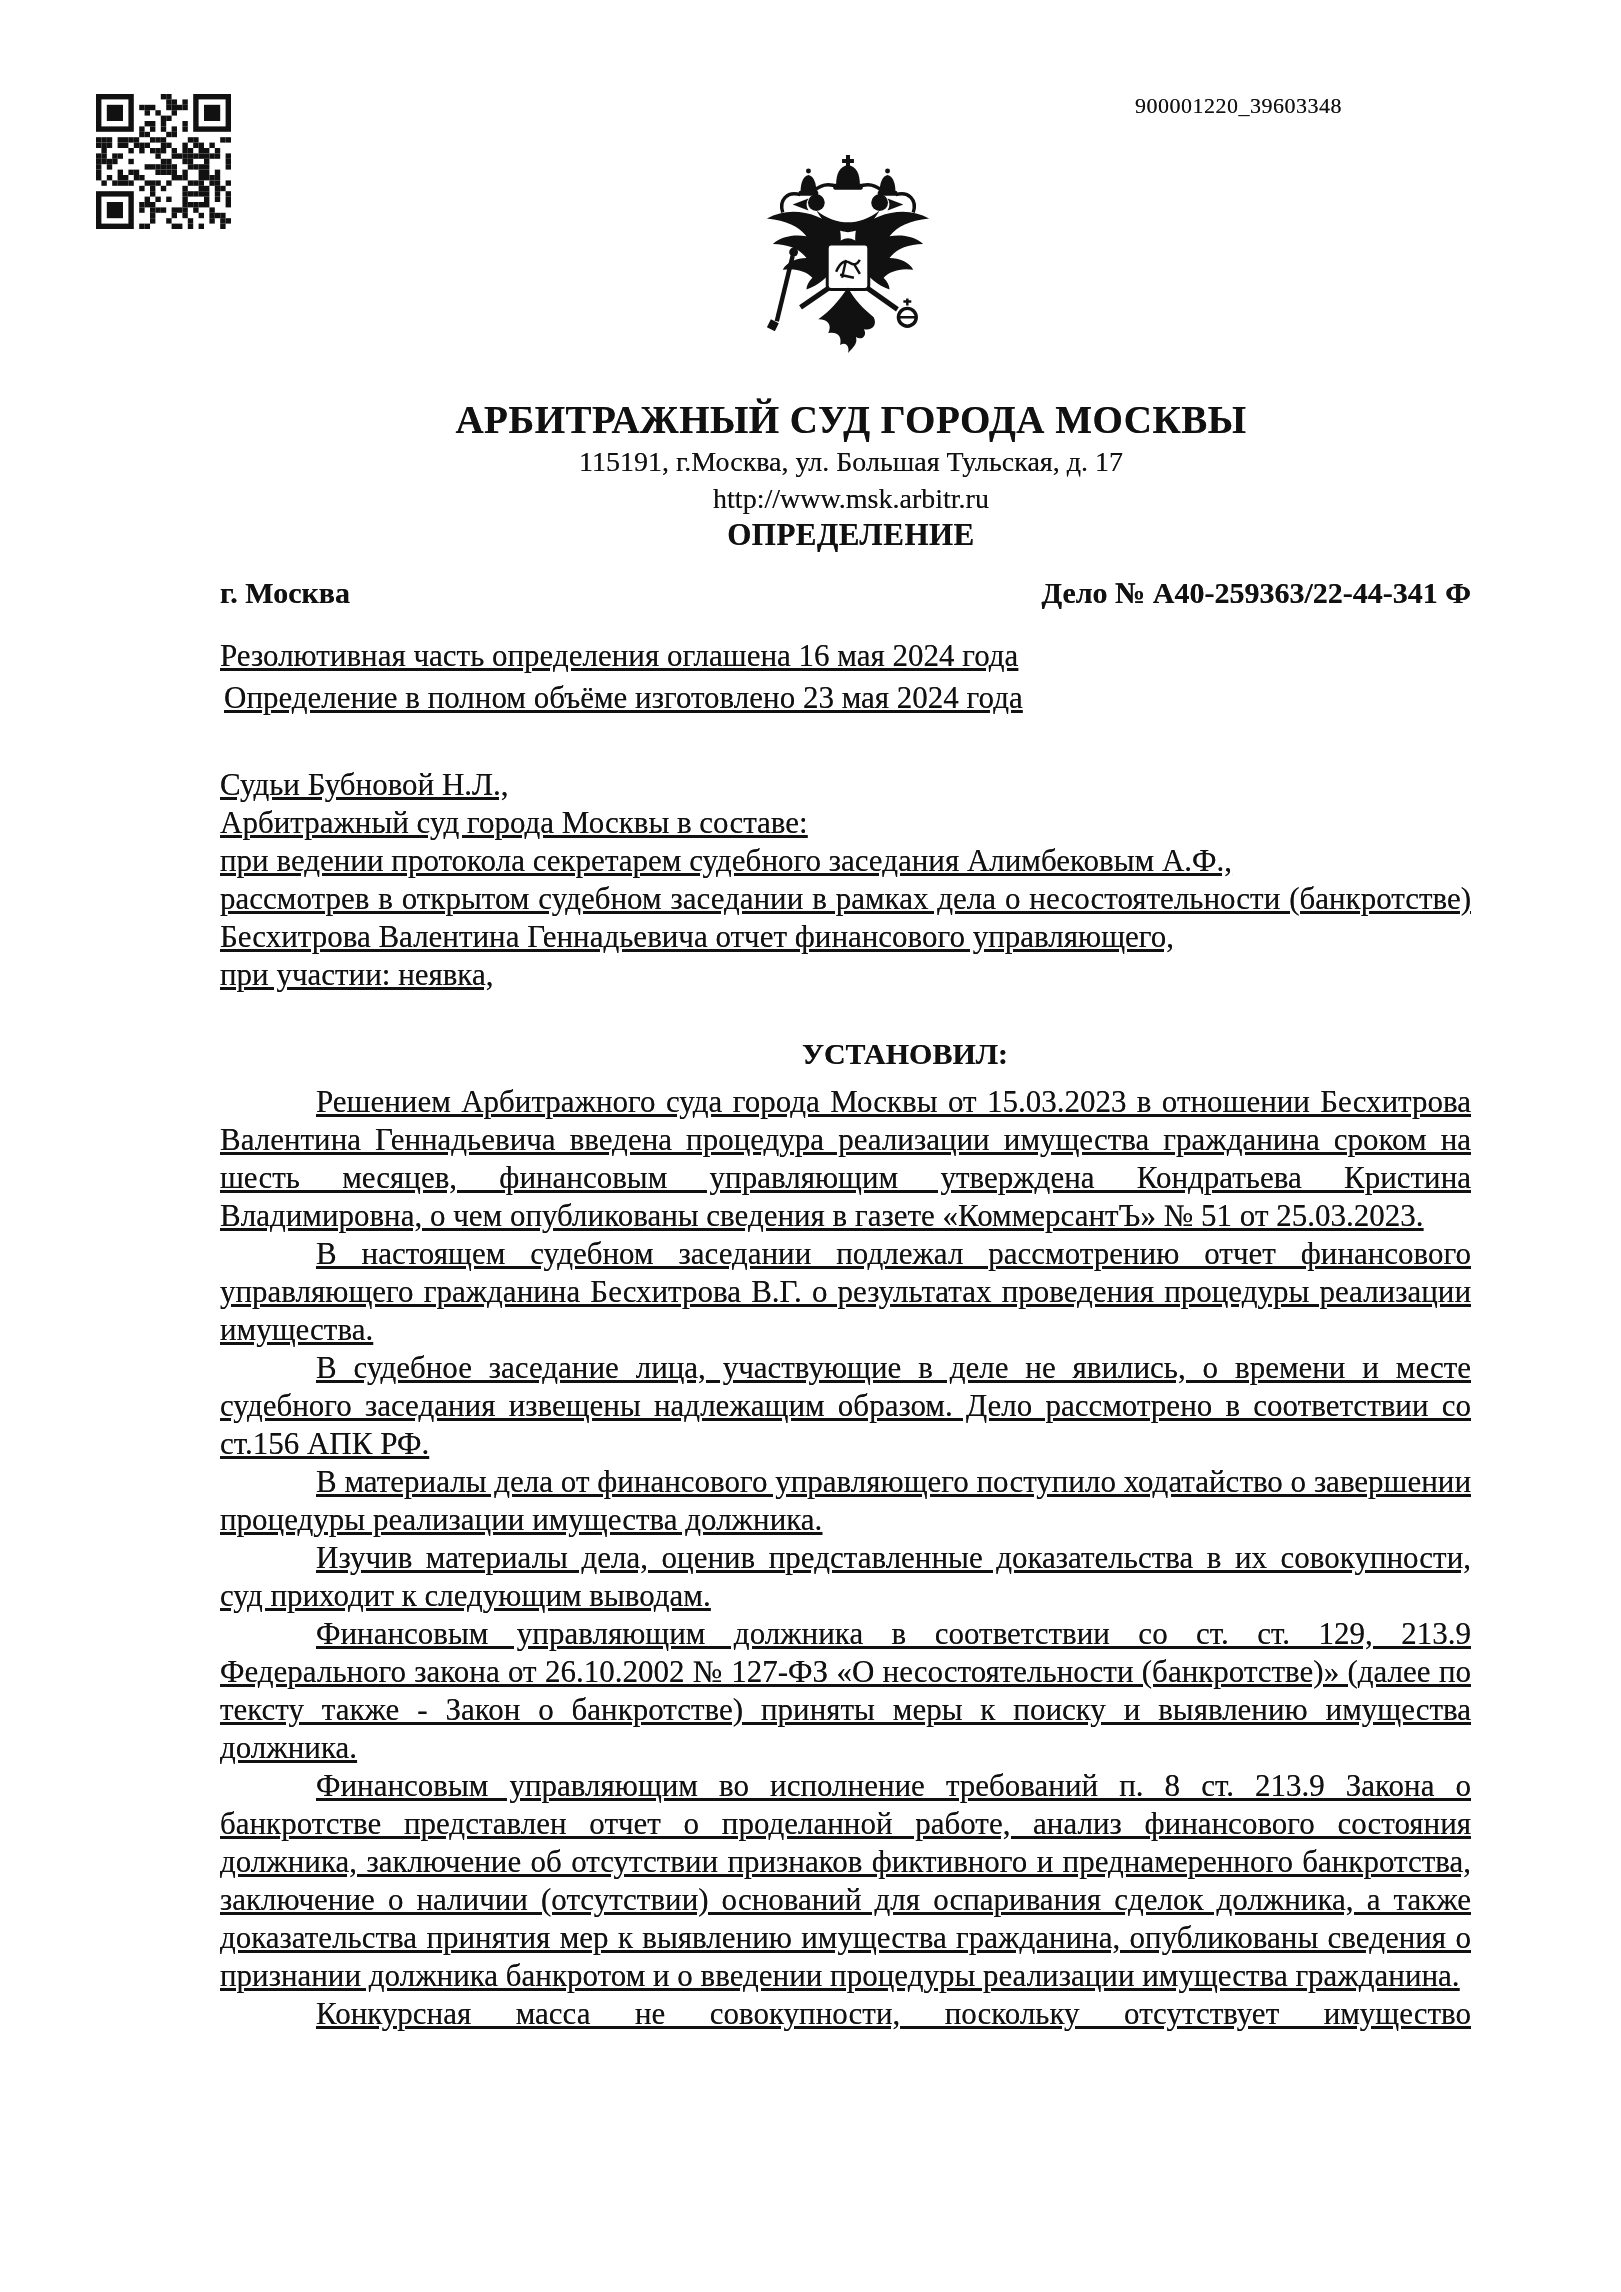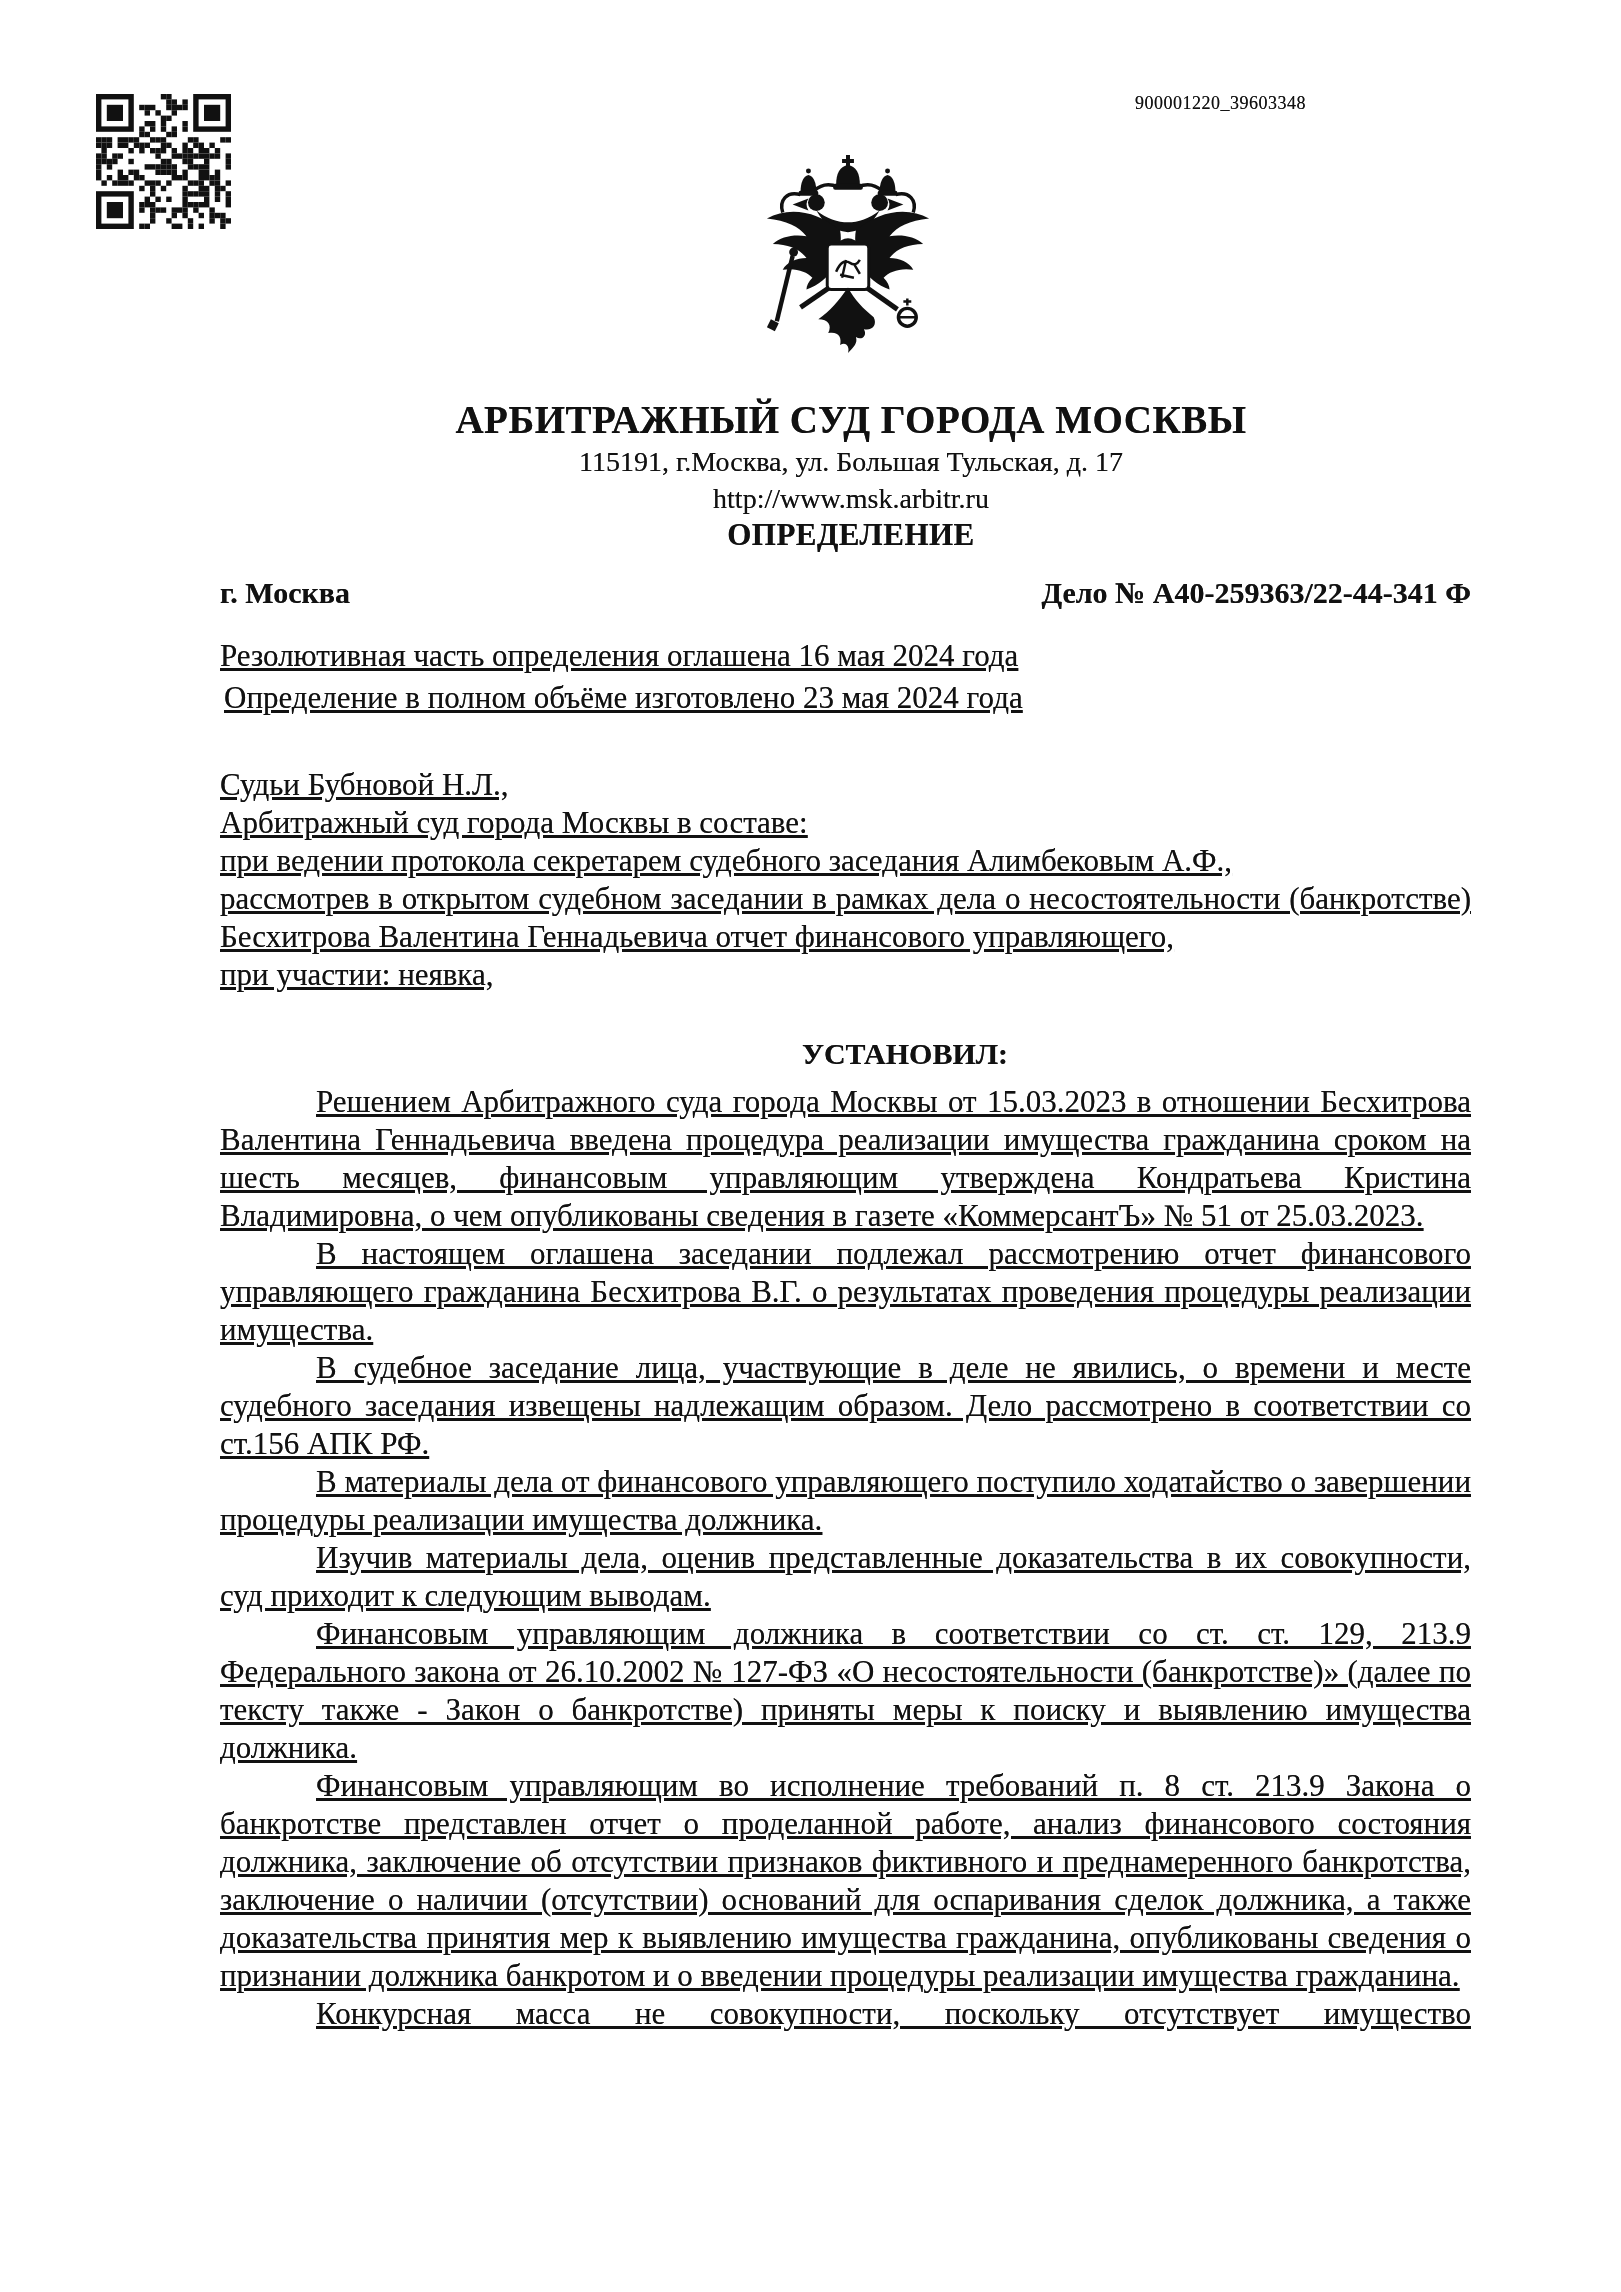--- a/index.html
+++ b/index.html
@@ -7,21 +7,21 @@
     position:relative;
     width:1621px;height:2293px;
     margin:0 auto;
     background:#ffffff;
     font-family:"Liberation Serif","DejaVu Serif",serif;
     color:#111;
     overflow:hidden;
     text-shadow:0 0 0.5px rgba(0,0,0,.65);
   }
   .abs{position:absolute;}
-  .doc-number{left:1135px;top:93px;font-size:18px;letter-spacing:0.5px;}
+  .doc-number{left:1135px;top:93px;font-size:22px;letter-spacing:0.5px;}
   .qr{left:95px;top:94px;width:137px;height:135px;}
   .emblem{left:848px;top:155px;width:178px;height:198px;transform:translateX(-50%);}
   .center-col{left:197px;width:1308px;text-align:center;margin-top:9px;}
   .court-name{top:388px;font-size:39px;font-weight:bold;letter-spacing:0.5px;}
   .court-address{top:437px;font-size:28px;}
   .court-website{top:474px;font-size:28px;}
   .doc-type{top:508px;font-size:31px;font-weight:bold;letter-spacing:0.5px;}
   .case-row{left:220px;top:576px;width:1251px;display:flex;justify-content:space-between;font-size:30px;font-weight:bold;gap:44px;}
   .text-col{left:220px;width:1251px;font-size:31px;line-height:38px;text-decoration:underline;}
   .dates{top:637px;}
@@ -335,21 +335,21 @@
     <p>Арбитражный суд города Москвы в составе:</p>
     <p>при ведении протокола секретарем судебного заседания Алимбековым А.Ф.,</p>
     <p>рассмотрев в открытом судебном заседании в рамках дела о несостоятельности (банкротстве) Бесхитрова Валентина Геннадьевича отчет финансового управляющего,</p>
     <p>при участии: неявка,</p>
   </div>
 
   <div class="abs ruling-heading">УСТАНОВИЛ:</div>
 
   <div class="abs text-col bodytext">
     <p>Решением Арбитражного суда города Москвы от 15.03.2023 в отношении Бесхитрова Валентина Геннадьевича введена процедура реализации имущества гражданина сроком на шесть месяцев, финансовым управляющим утверждена Кондратьева Кристина Владимировна, о чем опубликованы сведения в газете «КоммерсантЪ» № 51 от 25.03.2023.</p>
-    <p>В настоящем оглашена заседании подлежал рассмотрению отчет финансового управляющего гражданина Бесхитрова В.Г. о результатах проведения процедуры реализации имущества.</p>
+    <p>В настоящем судебном заседании подлежал рассмотрению отчет финансового управляющего гражданина Бесхитрова В.Г. о результатах проведения процедуры реализации имущества.</p>
     <p>В судебное заседание лица, участвующие в деле не явились, о времени и месте судебного заседания извещены надлежащим образом. Дело рассмотрено в соответствии со ст.156 АПК РФ.</p>
     <p>В материалы дела от финансового управляющего поступило ходатайство о завершении процедуры реализации имущества должника.</p>
     <p>Изучив материалы дела, оценив представленные доказательства в их совокупности, суд приходит к следующим выводам.</p>
     <p>Финансовым управляющим должника в соответствии со ст. ст. 129, 213.9 Федерального закона от 26.10.2002 № 127-ФЗ «О несостоятельности (банкротстве)» (далее по тексту также - Закон о банкротстве) приняты меры к поиску и выявлению имущества должника.</p>
     <p>Финансовым управляющим во исполнение требований п. 8 ст. 213.9 Закона о банкротстве представлен отчет о проделанной работе, анализ финансового состояния должника, заключение об отсутствии признаков фиктивного и преднамеренного банкротства, заключение о наличии (отсутствии) оснований для оспаривания сделок должника, а также доказательства принятия мер к выявлению имущества гражданина, опубликованы сведения о признании должника банкротом и о введении процедуры реализации имущества гражданина.</p>
     <p class="continues">Конкурсная масса не совокупности, поскольку отсутствует имущество</p>
   </div>
 
 </div>
 

